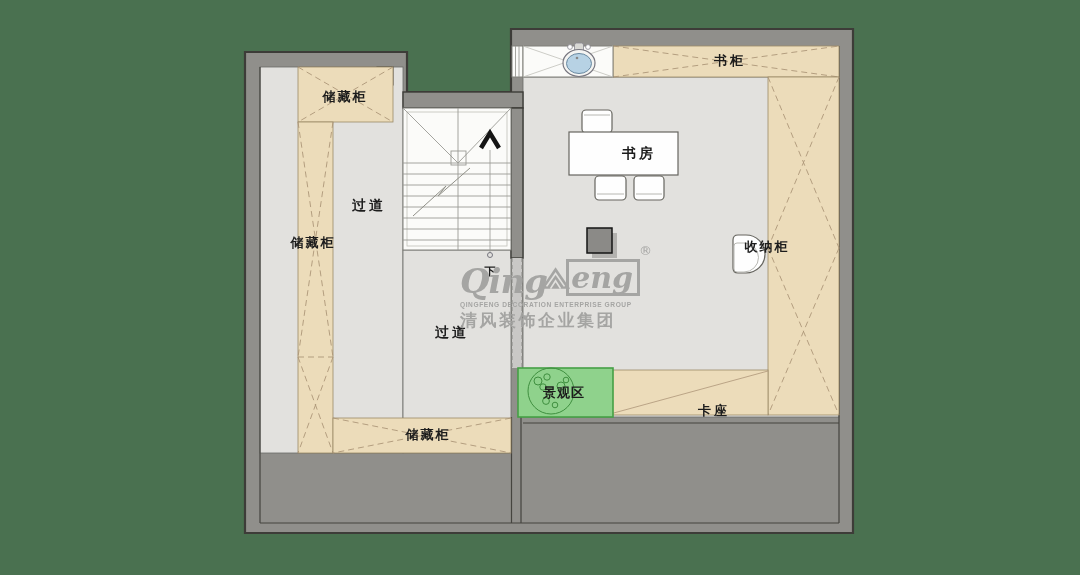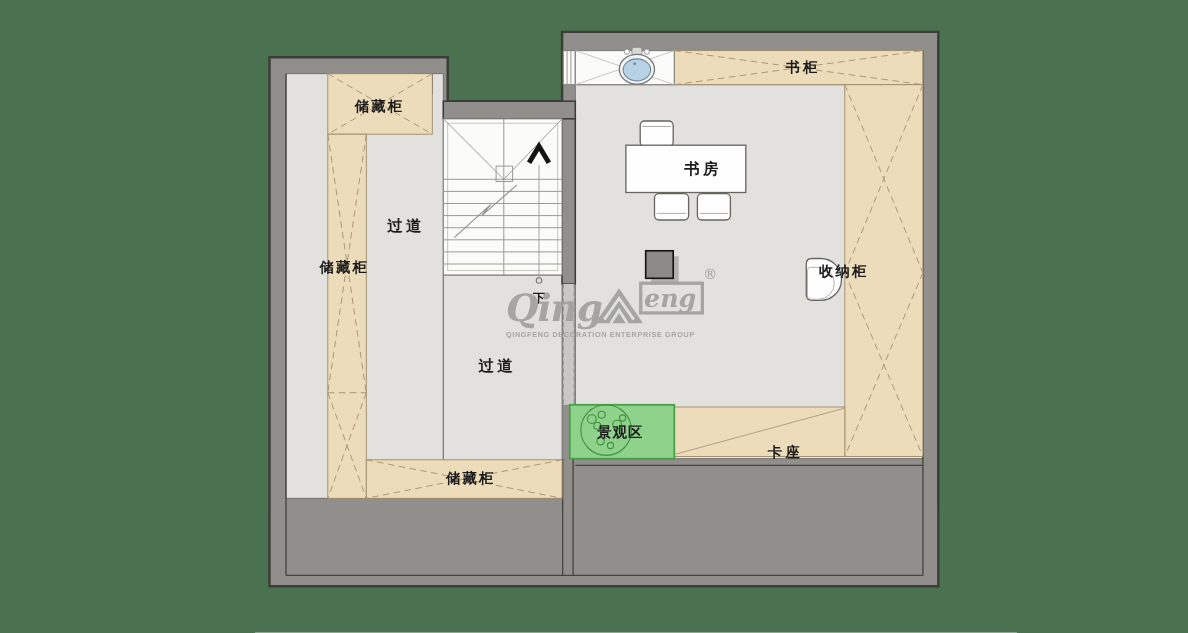--- a/index.html
+++ b/index.html
@@ -29,22 +29,22 @@
   .lbl.big{font-size:14px;letter-spacing:3px;}
   .lbl.small{font-size:11px;letter-spacing:0;}
 
   
   .watermark{position:absolute;left:460px;top:246px;width:180px;color:var(--watermark,#a2a2a0);
              opacity:.95;line-height:1;}
   .wm-row1{position:relative;display:flex;align-items:flex-end;height:52px;}
   .wm-qing{font-family:"DejaVu Serif",serif;font-style:italic;font-weight:700;font-size:34px;
            letter-spacing:-1px;}
   .wm-mountain{margin:0 -4px -1px -6px;}
-  .wm-eng{font-family:"DejaVu Serif",serif;font-style:italic;font-weight:700;font-size:23px;
-          border:3px solid currentColor;padding:1px 4px 0 2px;margin-bottom:12px;}
+  .wm-eng{font-family:"DejaVu Serif",serif;font-style:italic;font-weight:700;font-size:30px;
+          border:3px solid currentColor;padding:1px 4px 0 2px;margin-bottom:2px;}
   .wm-reg{position:absolute;right:-12px;top:-2px;font-size:13px;font-family:"DejaVu Sans",sans-serif;}
   .wm-tagline{font-family:"Liberation Sans",sans-serif;font-size:6.6px;letter-spacing:.58px;
               white-space:nowrap;margin-top:4px;font-weight:700;}
   .wm-cn{font-family:"Liberation Sans",sans-serif;font-size:17px;font-weight:700;
          letter-spacing:2.5px;margin-top:3px;white-space:nowrap;}
 </style>
 </head>
 <body>
 
 <div class="stage">
@@ -164,15 +164,16 @@
       <span class="wm-qing">Qing</span>
       <svg class="wm-mountain" width="52" height="42" viewBox="0 0 52 42">
         <polygon points="26,2 52,40 0,40" fill="currentColor"></polygon>
         <path d="M10,36 L26,13 L42,36" stroke="#e2e1de" stroke-width="3" fill="none"></path>
         <path d="M17,40 L26,26 L35,40" stroke="#e2e1de" stroke-width="3" fill="none"></path>
       </svg>
       <span class="wm-eng">eng</span>
       <span class="wm-reg">®</span>
     </div>
     <div class="wm-tagline">QINGFENG  DECORATION  ENTERPRISE  GROUP</div>
+    <div class="wm-cn">清风装饰企业集团</div>
   </div>
 
 </div>
 
 </body></html>

